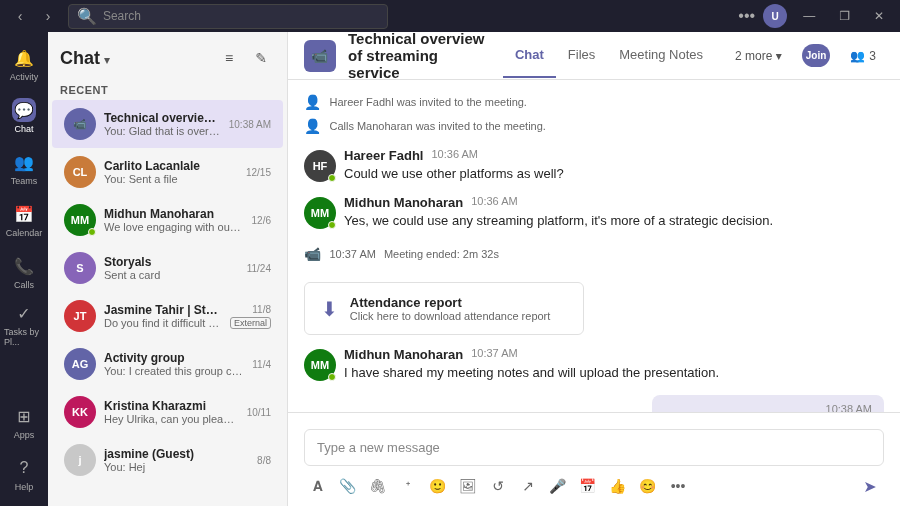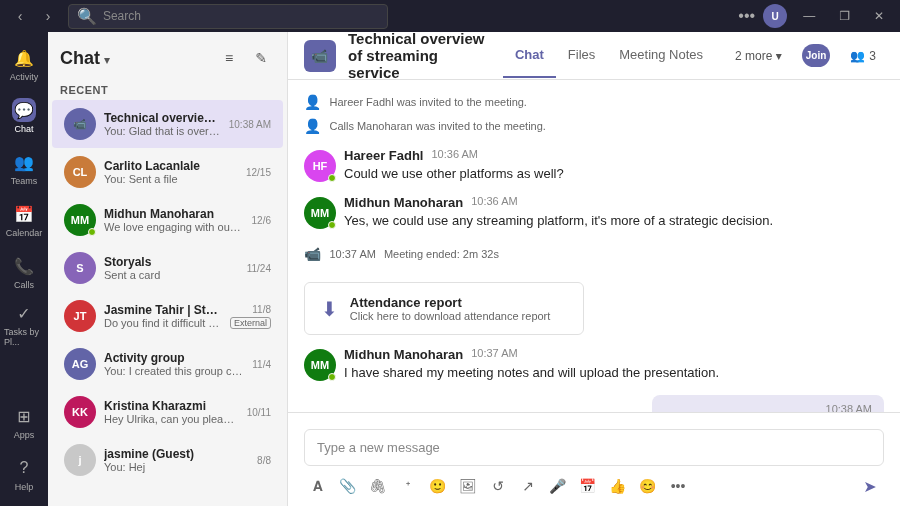--- a/index.html
+++ b/index.html
@@ -431,21 +431,21 @@
       <div class="system-msg">
         <span class="system-icon">👤</span>
         <span>Hareer Fadhl was invited to the meeting.</span>
       </div>
       <div class="system-msg">
         <span class="system-icon">👤</span>
         <span>Calls Manoharan was invited to the meeting.</span>
       </div>
 
       <div class="msg-group">
-        <div class="msg-avatar" style="background:#d946ef;">
+        <div class="msg-avatar" style="background:#404040;">
           HF
           <div class="status-dot"></div>
         </div>
         <div class="msg-content">
           <div class="msg-header">
             <span class="msg-author">Hareer Fadhl</span>
             <span class="msg-time">10:36 AM</span>
           </div>
           <div class="msg-text">Could we use other platforms as well?</div>
         </div>

